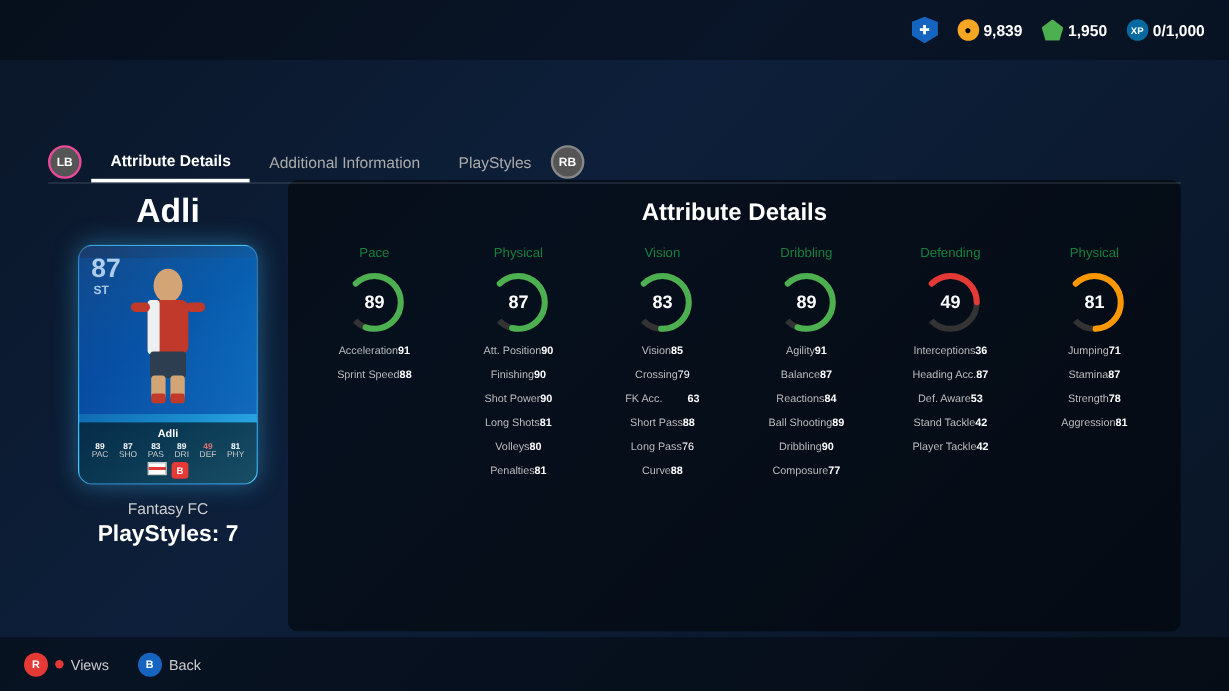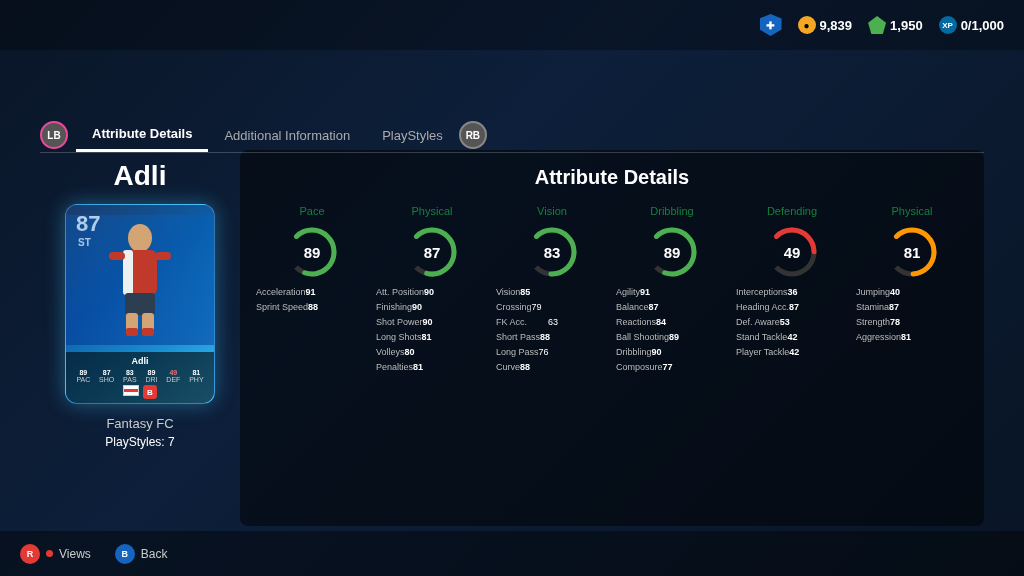--- a/index.html
+++ b/index.html
@@ -216,23 +216,23 @@
 
     .player-club {
       margin-top: 12px;
       font-size: 13px;
       color: #ccc;
       text-align: center;
     }
 
     .player-playstyles {
       margin-top: 4px;
-      font-size: 12px;
-      color: #fff;
-      font-weight: normal;
+      font-size: 19px;
+      color: #fff;
+      font-weight: bold;
       text-align: center;
     }
 
     
     .attributes-panel {
       flex: 1;
       background: rgba(0,0,0,0.5);
       border-radius: 8px;
       padding: 16px;
       overflow: hidden;
@@ -303,21 +303,23 @@
 
     .attr-stats {
       width: 100%;
       display: flex;
       flex-direction: column;
       gap: 5px;
     }
 
     .attr-stat-row {
       display: flex;
+      flex-direction: column;
       gap: 2px;
+      align-items: center;
     }
 
     .attr-stat-label-row {
       display: flex;
       justify-content: space-between;
       font-size: 9px;
       color: #bbb;
     }
 
     .attr-stat-bar {
@@ -600,21 +602,21 @@
       <span>Crossing</span>
       <span style="color:#fff;font-weight:normal;">79</span>
     </div>
               <div class="attr-stat-bar">
                 <div class="attr-stat-fill" style="width: 79%; background: rgb(76, 175, 80);"></div>
               </div>
             </div>
             <div class="attr-stat-row">
               <div class="attr-stat-label-row">
       <span>FK Acc.</span>
-      <span style="color:#fff;font-weight:normal;margin-left:21px;">63</span>
+      <span style="color:#fff;font-weight:bold;margin-left:21px;">63</span>
     </div>
               <div class="attr-stat-bar">
                 <div class="attr-stat-fill" style="width: 63%; background: rgb(255, 152, 0);"></div>
               </div>
             </div>
             <div class="attr-stat-row">
               <div class="attr-stat-label-row">
       <span>Short Pass</span>
       <span style="color:#fff;font-weight:bold;">88</span>
     </div>
@@ -771,21 +773,21 @@
     <svg class="gauge-svg" viewBox="0 0 58 58">
       <circle class="gauge-bg" cx="29" cy="29" r="22" stroke-dasharray="103.67255756846316 34.55751918948772" stroke-dashoffset="0"></circle>
       <circle class="gauge-fill" cx="29" cy="29" r="22" stroke="#ff9800" stroke-dasharray="84.82300164692441 53.40707511102647" stroke-dashoffset="0"></circle>
     </svg>
     <div class="gauge-value">81</div>
   </div>
           <div class="attr-stats">
             <div class="attr-stat-row">
               <div class="attr-stat-label-row">
       <span>Jumping</span>
-      <span style="color:#fff;font-weight:bold;">40</span>
+      <span style="color:#fff;font-weight:bold;">71</span>
     </div>
               <div class="attr-stat-bar">
                 <div class="attr-stat-fill" style="width: 86%; background: rgb(76, 175, 80);"></div>
               </div>
             </div>
             <div class="attr-stat-row">
               <div class="attr-stat-label-row">
       <span>Stamina</span>
       <span style="color:#fff;font-weight:bold;">87</span>
     </div>

